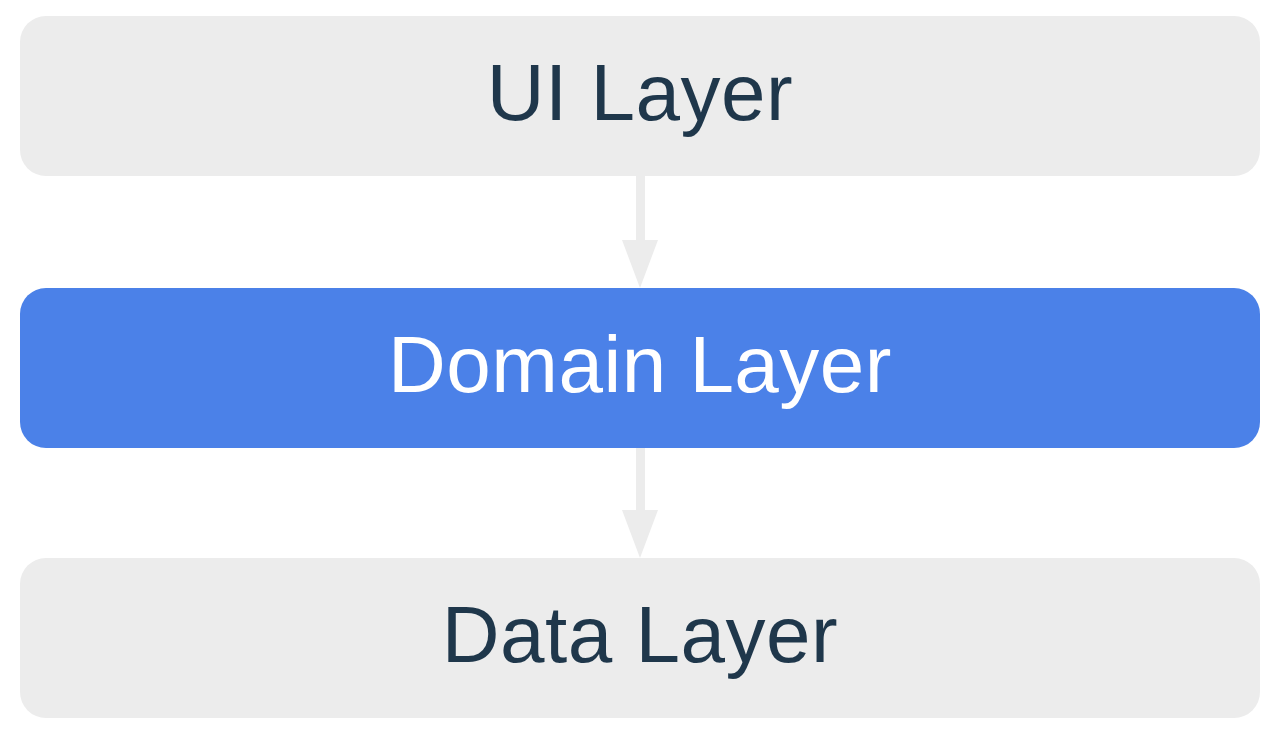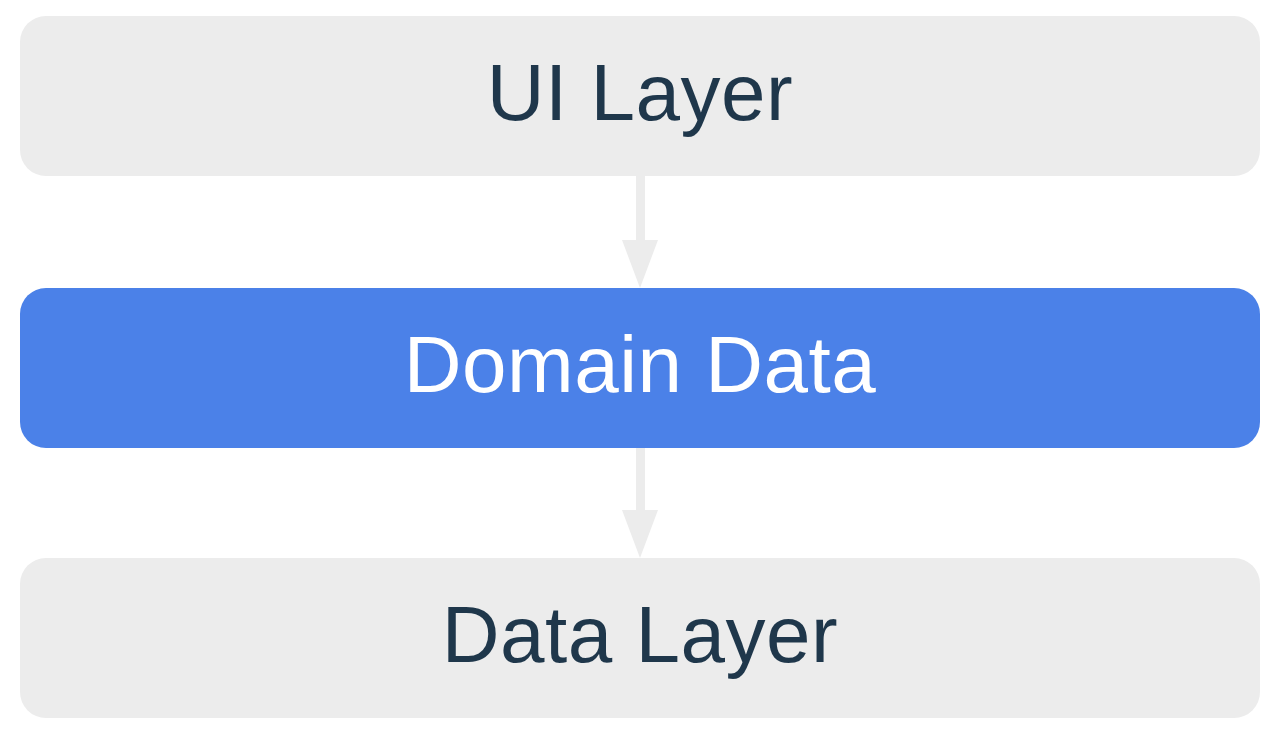--- a/index.html
+++ b/index.html
@@ -76,21 +76,21 @@
   <div class="layer-box gray box-ui">
     <span class="layer-label dark">UI Layer</span>
   </div>
 
   <div class="arrow arrow-1">
     <div class="arrow-shaft"></div>
     <div class="arrow-head"></div>
   </div>
 
   <div class="layer-box blue box-domain">
-    <span class="layer-label light">Domain Data</span>
+    <span class="layer-label light">Domain Layer</span>
   </div>
 
   <div class="arrow arrow-2">
     <div class="arrow-shaft"></div>
     <div class="arrow-head"></div>
   </div>
 
   <div class="layer-box gray box-data">
     <span class="layer-label dark">Data Layer</span>
   </div>

